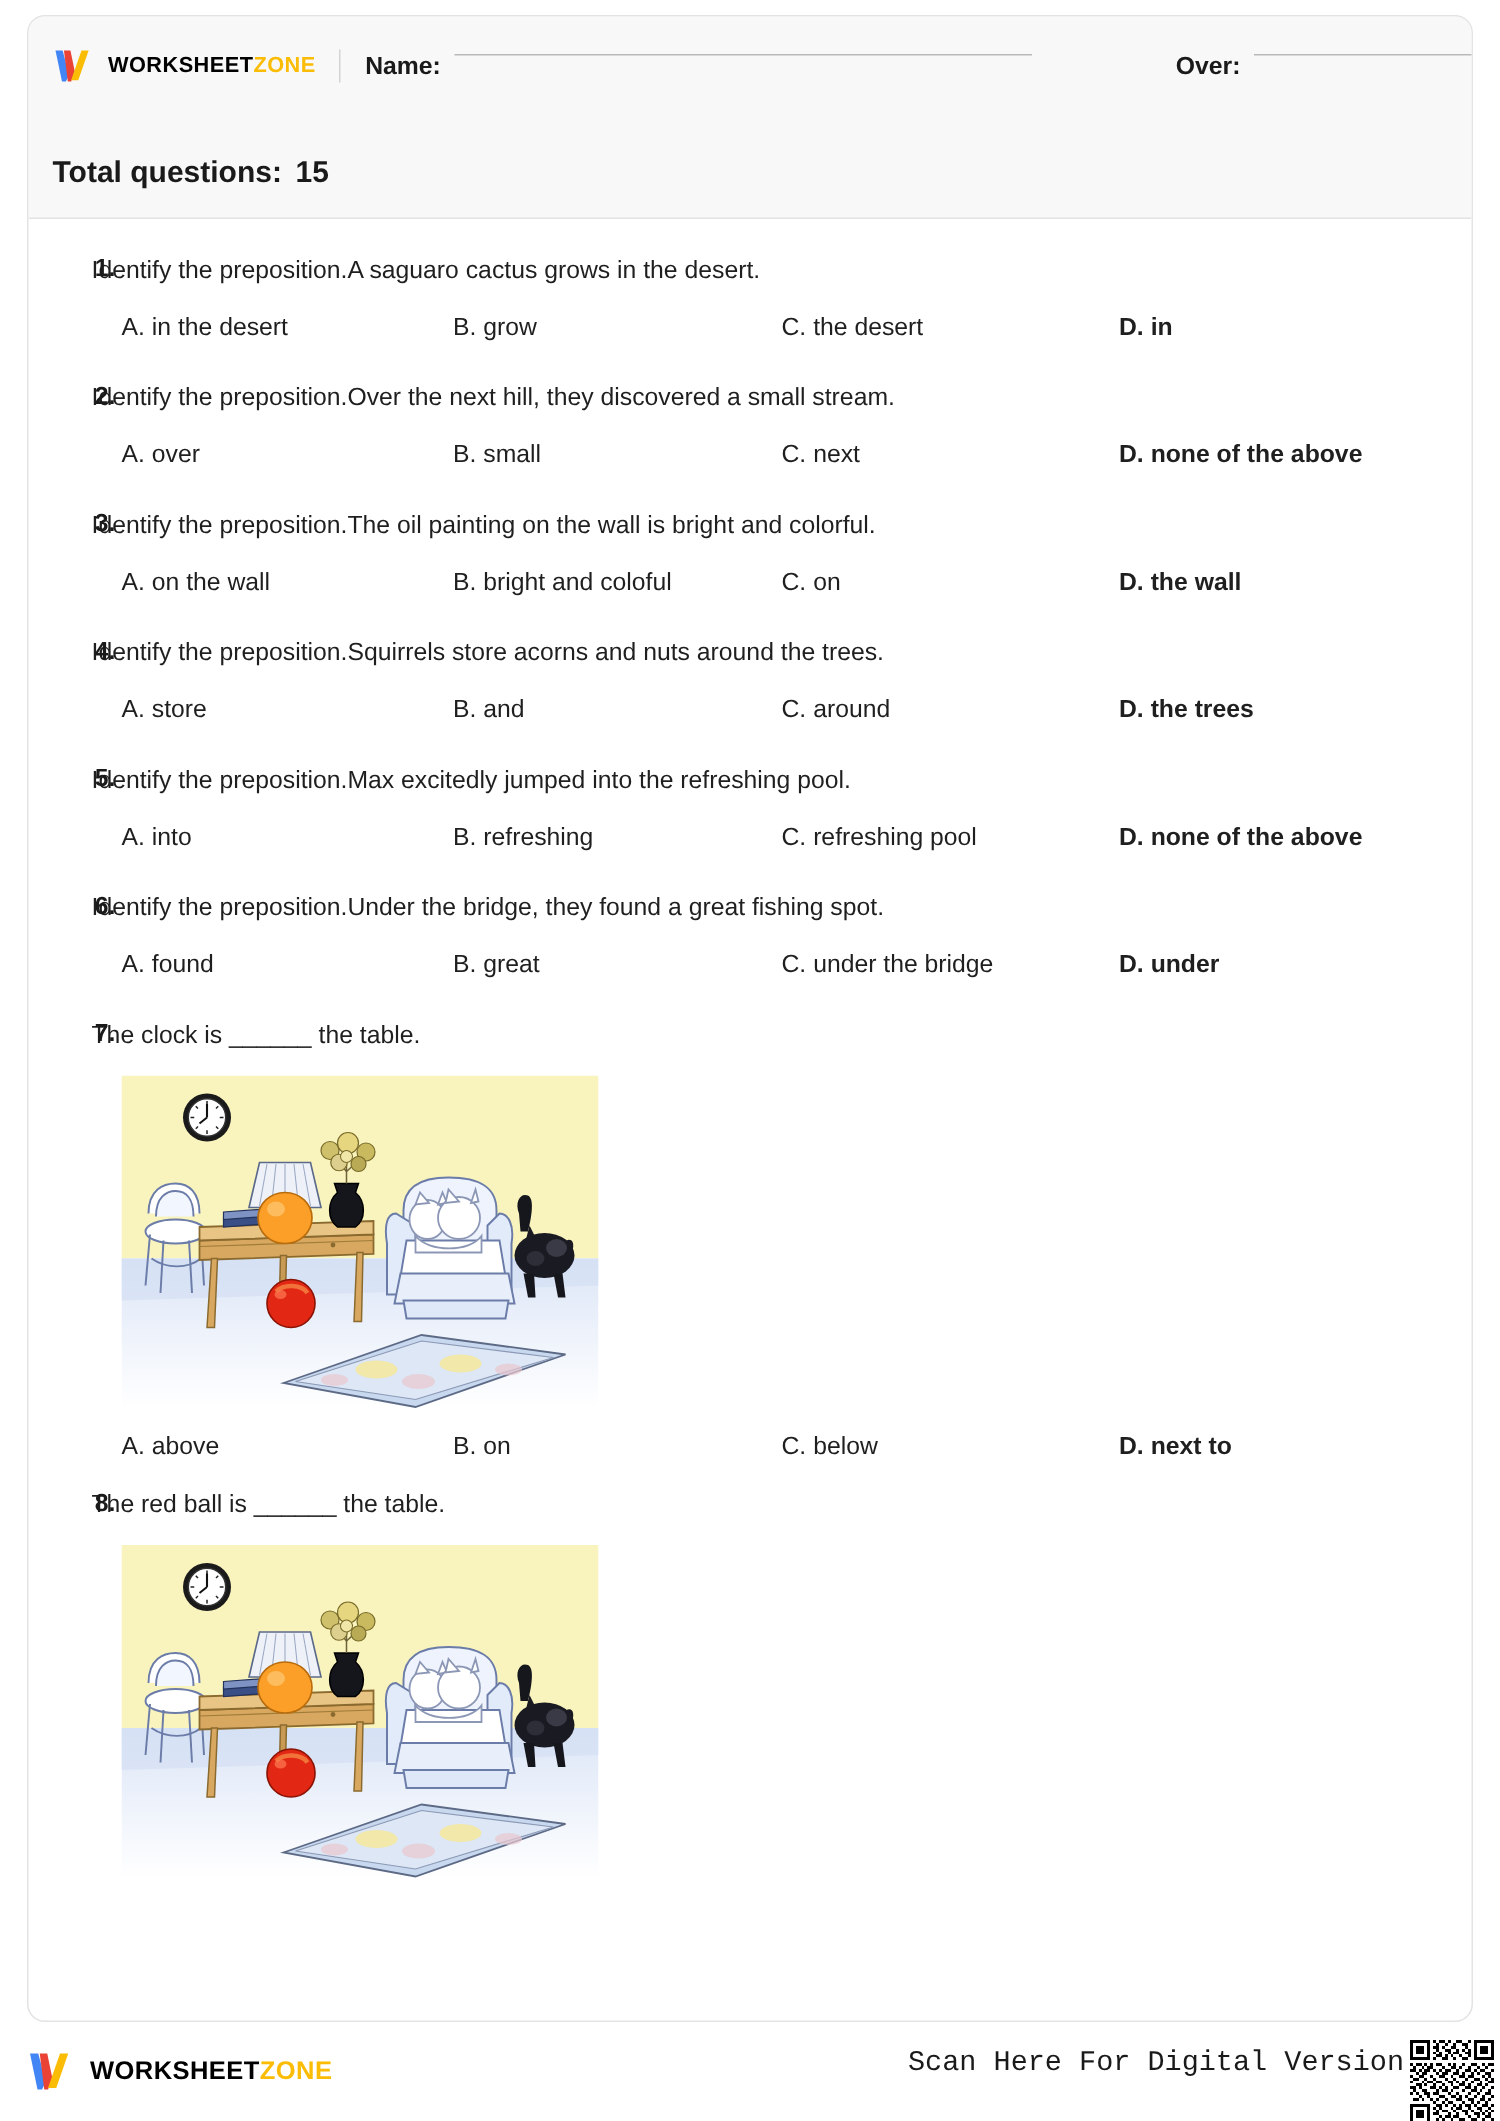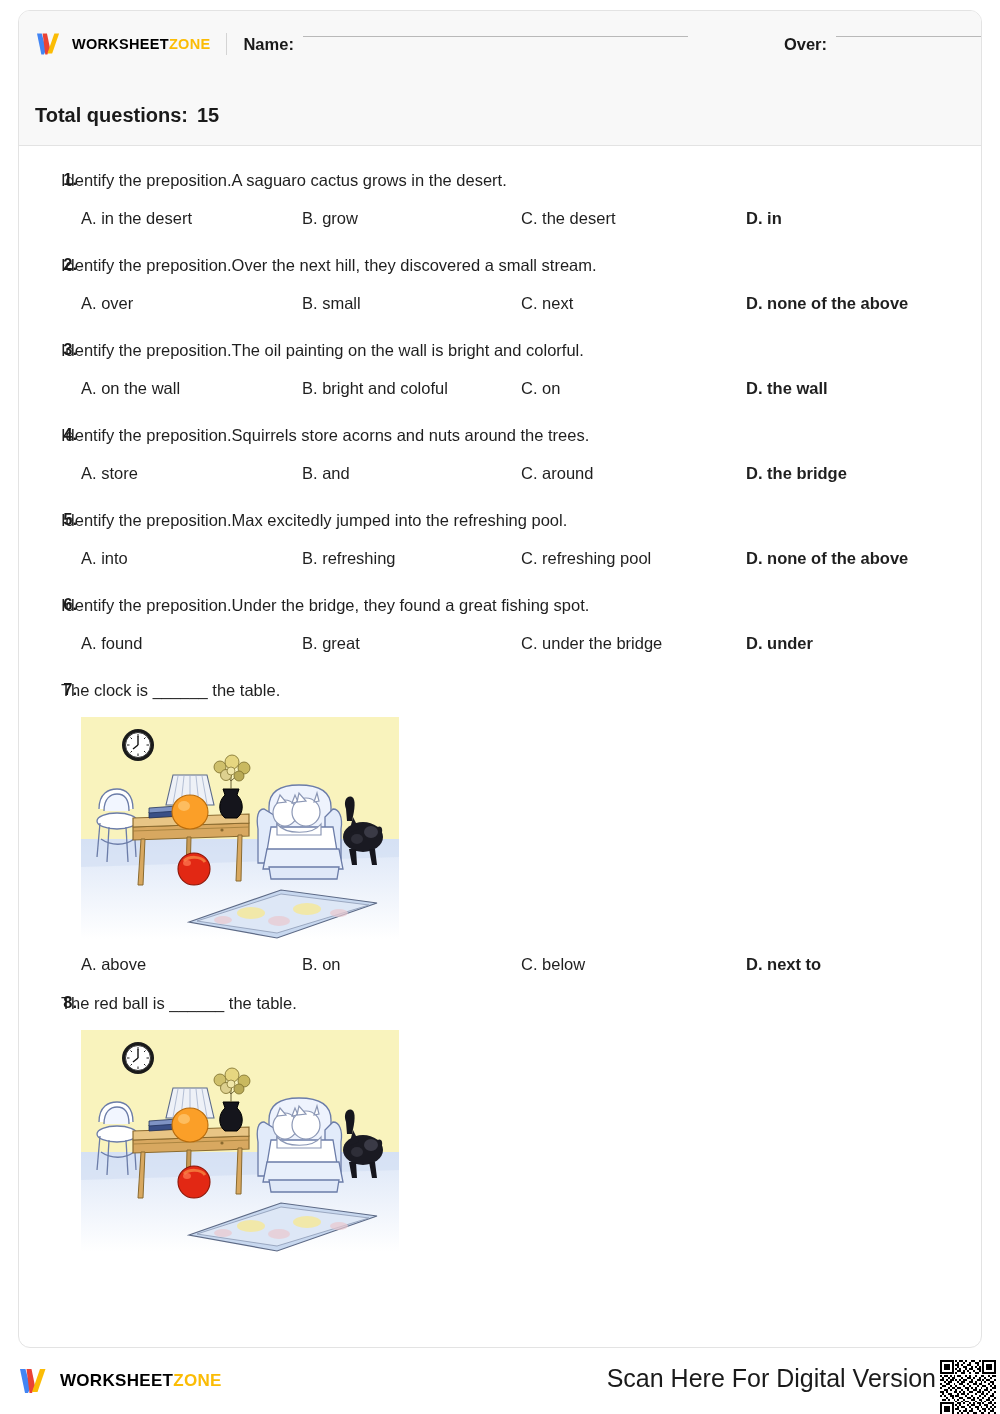--- a/index.html
+++ b/index.html
@@ -132,22 +132,23 @@
     width: 1000px; height: 62px;
   }
   .footer-logo {
     position: absolute; left: 18px; top: 14px;
     display: flex; align-items: center; gap: 8px;
   }
   .footer-logo .logo-mark { width: 34px; height: 30px; }
   .footer-logo .logo-text { font-size: 17px; }
   .scan-text {
     position: absolute; right: 64px; top: 12px;
-    font-size: 25px; color: #1a1a1a;
+    font-size: 19px; color: #1a1a1a;
     white-space: nowrap;
+    font-family: Liberation Mono, monospace;
   }
   .qr {
     position: absolute; right: 4px; top: 8px;
     width: 56px; height: 56px;
     display: block;
   }
 </style>
 </head>
 <body>
 
@@ -228,21 +229,21 @@
 
       <div class="q-block">
         <div class="q-row">
           <span class="q-num">4.</span>
           <span class="q-text">Identify the preposition.Squirrels store acorns and nuts around the trees.</span>
         </div>
         <div class="options">
           <span class="opt c0">A. store</span>
           <span class="opt c1">B. and</span>
           <span class="opt c2">C. around</span>
-          <span class="opt c3">D. the bridge</span>
+          <span class="opt c3">D. the trees</span>
         </div>
       </div>
 
       <div class="q-block">
         <div class="q-row">
           <span class="q-num">5.</span>
           <span class="q-text">Identify the preposition.Max excitedly jumped into the refreshing pool.</span>
         </div>
         <div class="options">
           <span class="opt c0">A. into</span>

